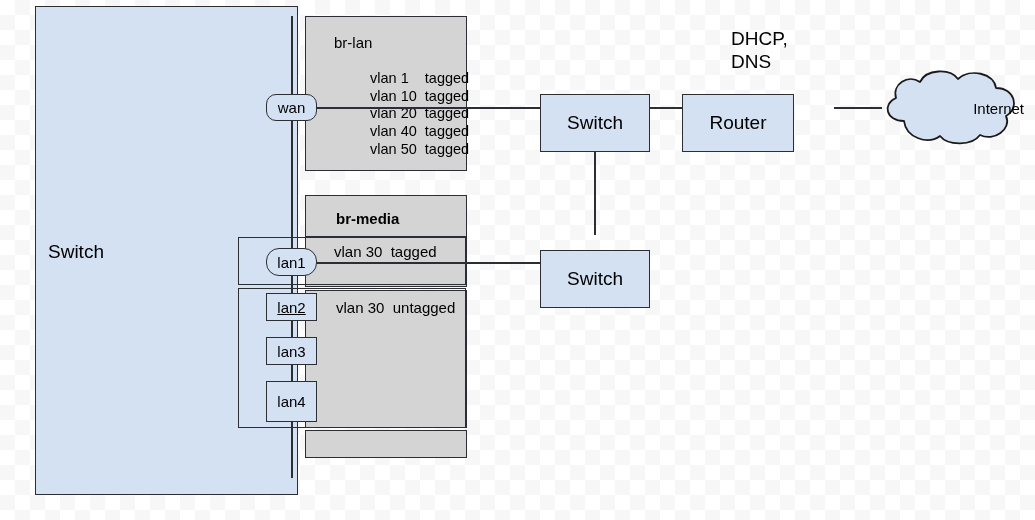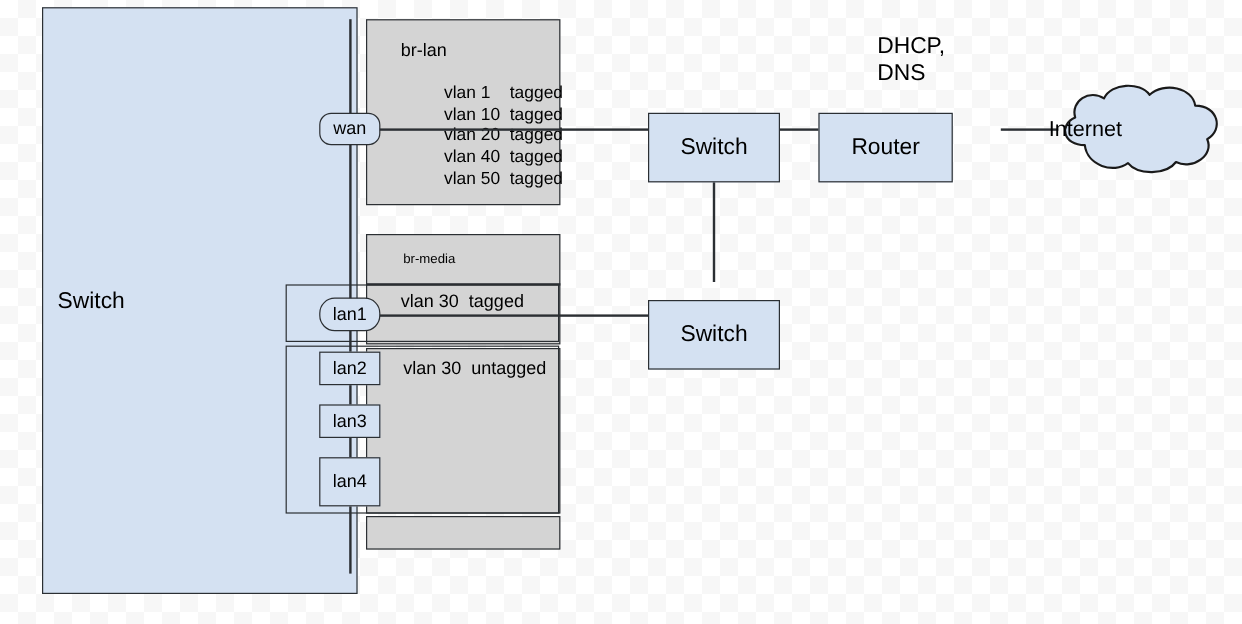--- a/index.html
+++ b/index.html
@@ -69,22 +69,22 @@
     align-items: center;
     justify-content: center;
     font-size: 19px;
     margin-top: 16px;
   }
 
   .cloud-wrap { position: absolute; }
   .cloud-text {
     position: absolute;
     width: 100%;
-    text-align: left;
-    font-size: 18px;
+    text-align: right;
+    font-size: 15px;
     top: 50%;
     transform: translateY(-50%);
     pointer-events: none;
   }
 
   .vlan-list { font-size: 14.5px; }
 </style>
 </head>
 <body>
 
@@ -95,21 +95,21 @@
 
   <div class="node gray" style="left:305px; top:16px; width:162px; height:155px;"></div>
   <div class="lbl" style="left:334px; top:34px; font-size:15px;">br-lan</div>
   <div class="lbl vlan-list" style="left:334px; top:70px;margin-left:36px;">vlan 1    tagged
 vlan 10  tagged
 vlan 20  tagged
 vlan 40  tagged
 vlan 50  tagged</div>
 
   <div class="node gray" style="left:305px; top:195px; width:162px; height:92px;"></div>
-  <div class="lbl" style="left:336px; top:210px; font-size:11px;">br-media</div>
+  <div class="lbl" style="left:336px; top:210px; font-size:15px;font-weight:bold;">br-media</div>
 
   <div class="line hline" style="left:305px; top:236px; width:162px;"></div>
   <div class="lbl" style="left:334px; top:243px; font-size:15px;">vlan 30  tagged</div>
 
   <div class="node gray" style="left:305px; top:290px; width:162px; height:138px;"></div>
   <div class="lbl" style="left:336px; top:299px; font-size:15px;">vlan 30  untagged</div>
 
   <div class="node gray" style="left:305px; top:430px; width:162px; height:28px;"></div>
 
   <div class="node nofill" style="left:238px; top:237px; width:228px; height:48px;"></div>
@@ -127,21 +127,21 @@
   <div class="line vline" style="left:594px; top:136px; height:99px;"></div>
 
   <div class="line vline" style="left:291px; top:16px; height:462px;"></div>
 
   <div class="port" style="left:266px; top:94px; width:51px; height:27px;border-radius:10px;">
     <span>wan</span>
   </div>
   <div class="port" style="left:266px; top:248px; width:51px; height:28px;border-radius:13px;">
     <span>lan1</span>
   </div>
-  <div class="port" style="left:266px; top:293px; width:51px; height:28px;">
+  <div class="port" style="left:266px; top:293px; width:51px; height:28px;text-decoration:underline;">
     <span>lan2</span>
   </div>
   <div class="port" style="left:266px; top:337px; width:51px; height:28px;">
     <span>lan3</span>
   </div>
   <div class="port" style="left:266px; top:381px; width:51px; height:41px;">
     <span>lan4</span>
   </div>
 
   <div class="devbox" style="left:540px; top:78px; width:110px; height:58px;">

